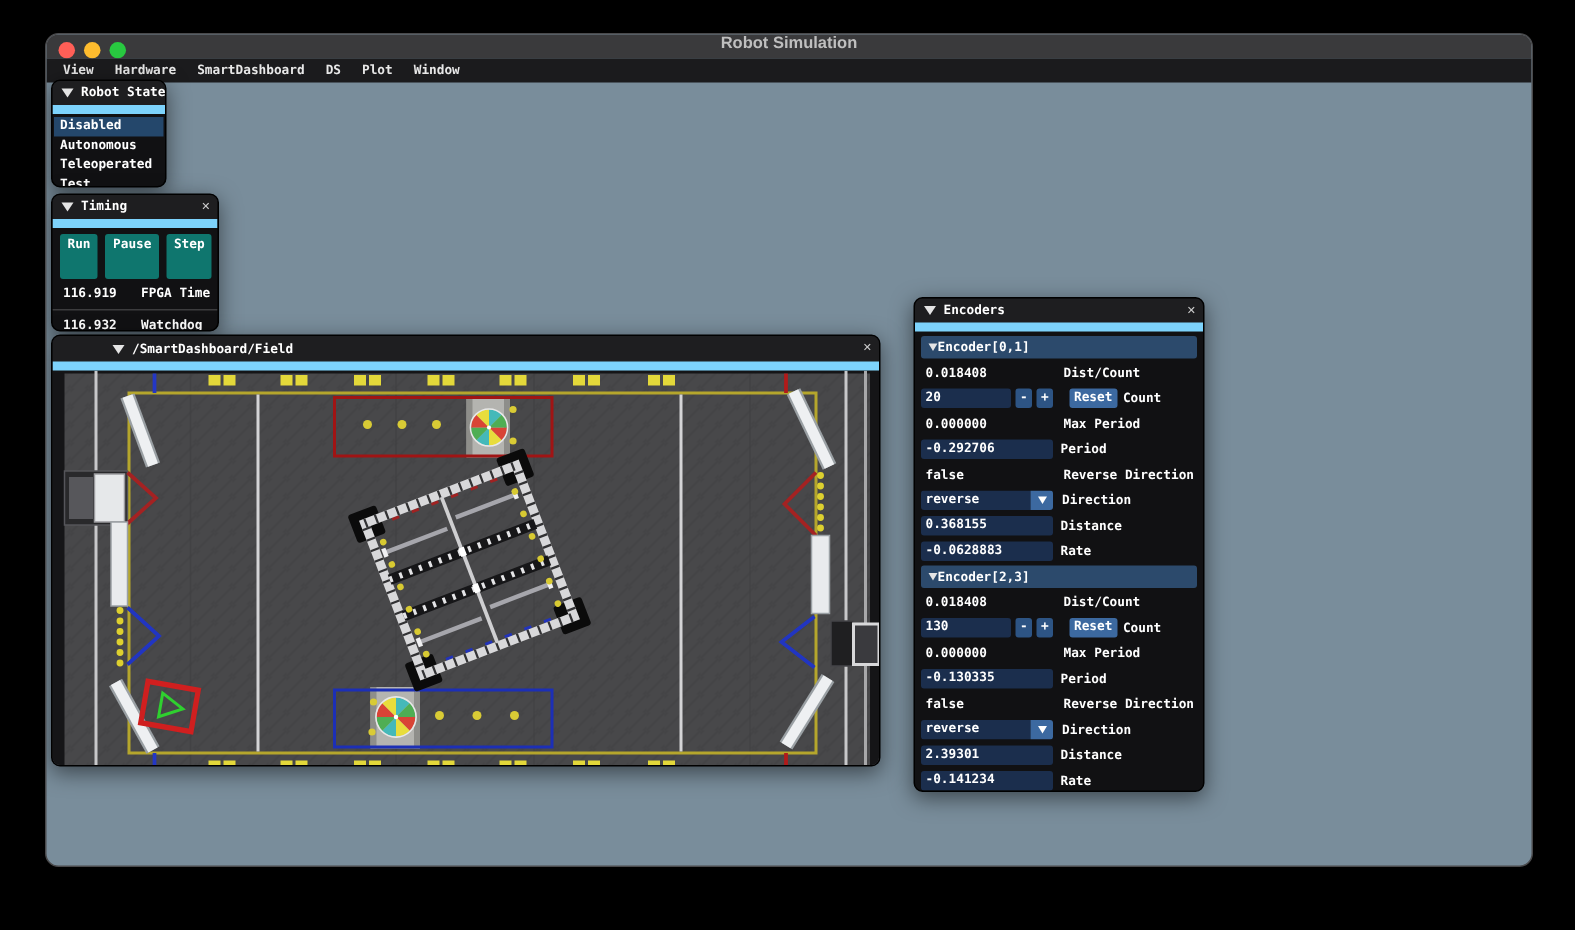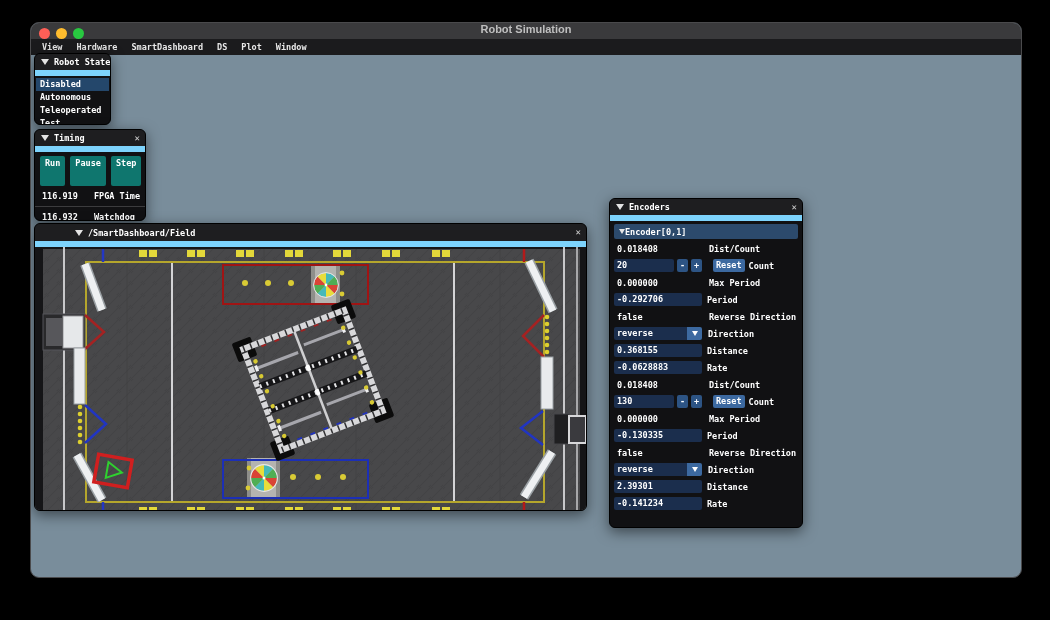--- a/index.html
+++ b/index.html
@@ -357,20 +357,24 @@
       </div>
       <div class="erow">
         <span class="einput w88">0.368155</span>
         <span class="elabel">Distance</span>
       </div>
       <div class="erow">
         <span class="einput w88">-0.0628883</span>
         <span class="elabel">Rate</span>
       </div>
 
+      <div class="esec">
+        <span class="ctri"></span>
+        <span>Encoder[2,3]</span>
+      </div>
       <div class="erow">
         <span class="etext">0.018408</span>
         <span class="elabel">Dist/Count</span>
       </div>
       <div class="erow">
         <span class="einput w60">130</span>
         <span class="sqbtn">-</span>
         <span class="sqbtn">+</span>
         <span class="rstbtn">Reset</span>
         <span class="elabel ml4">Count</span>

